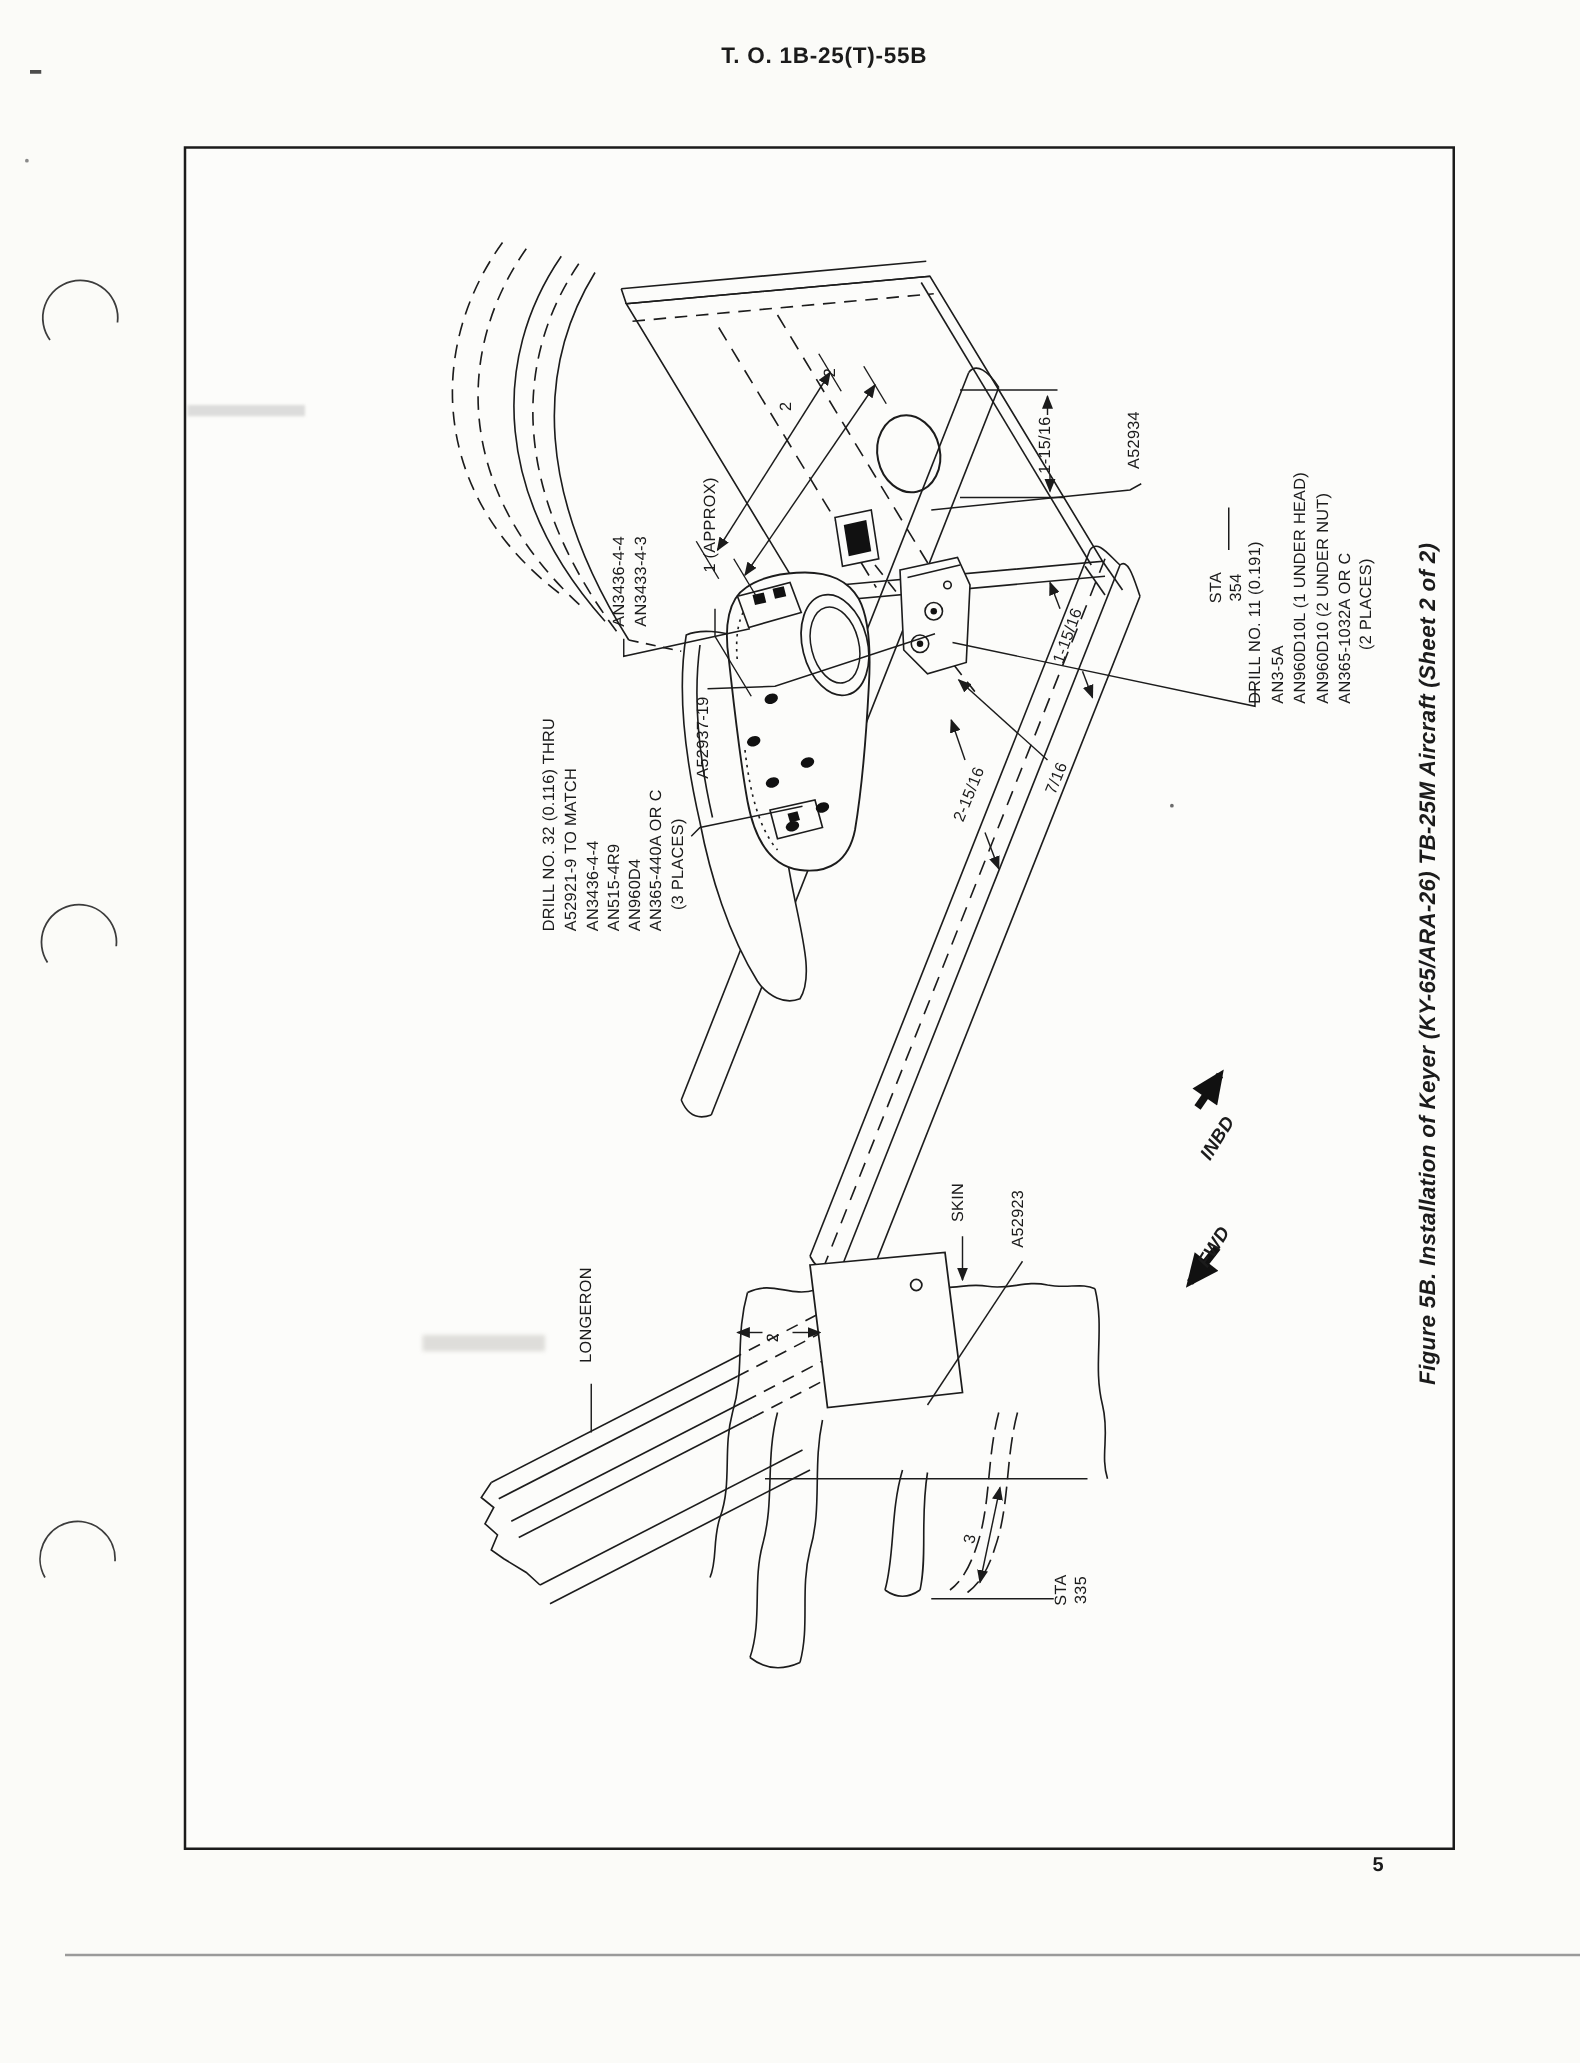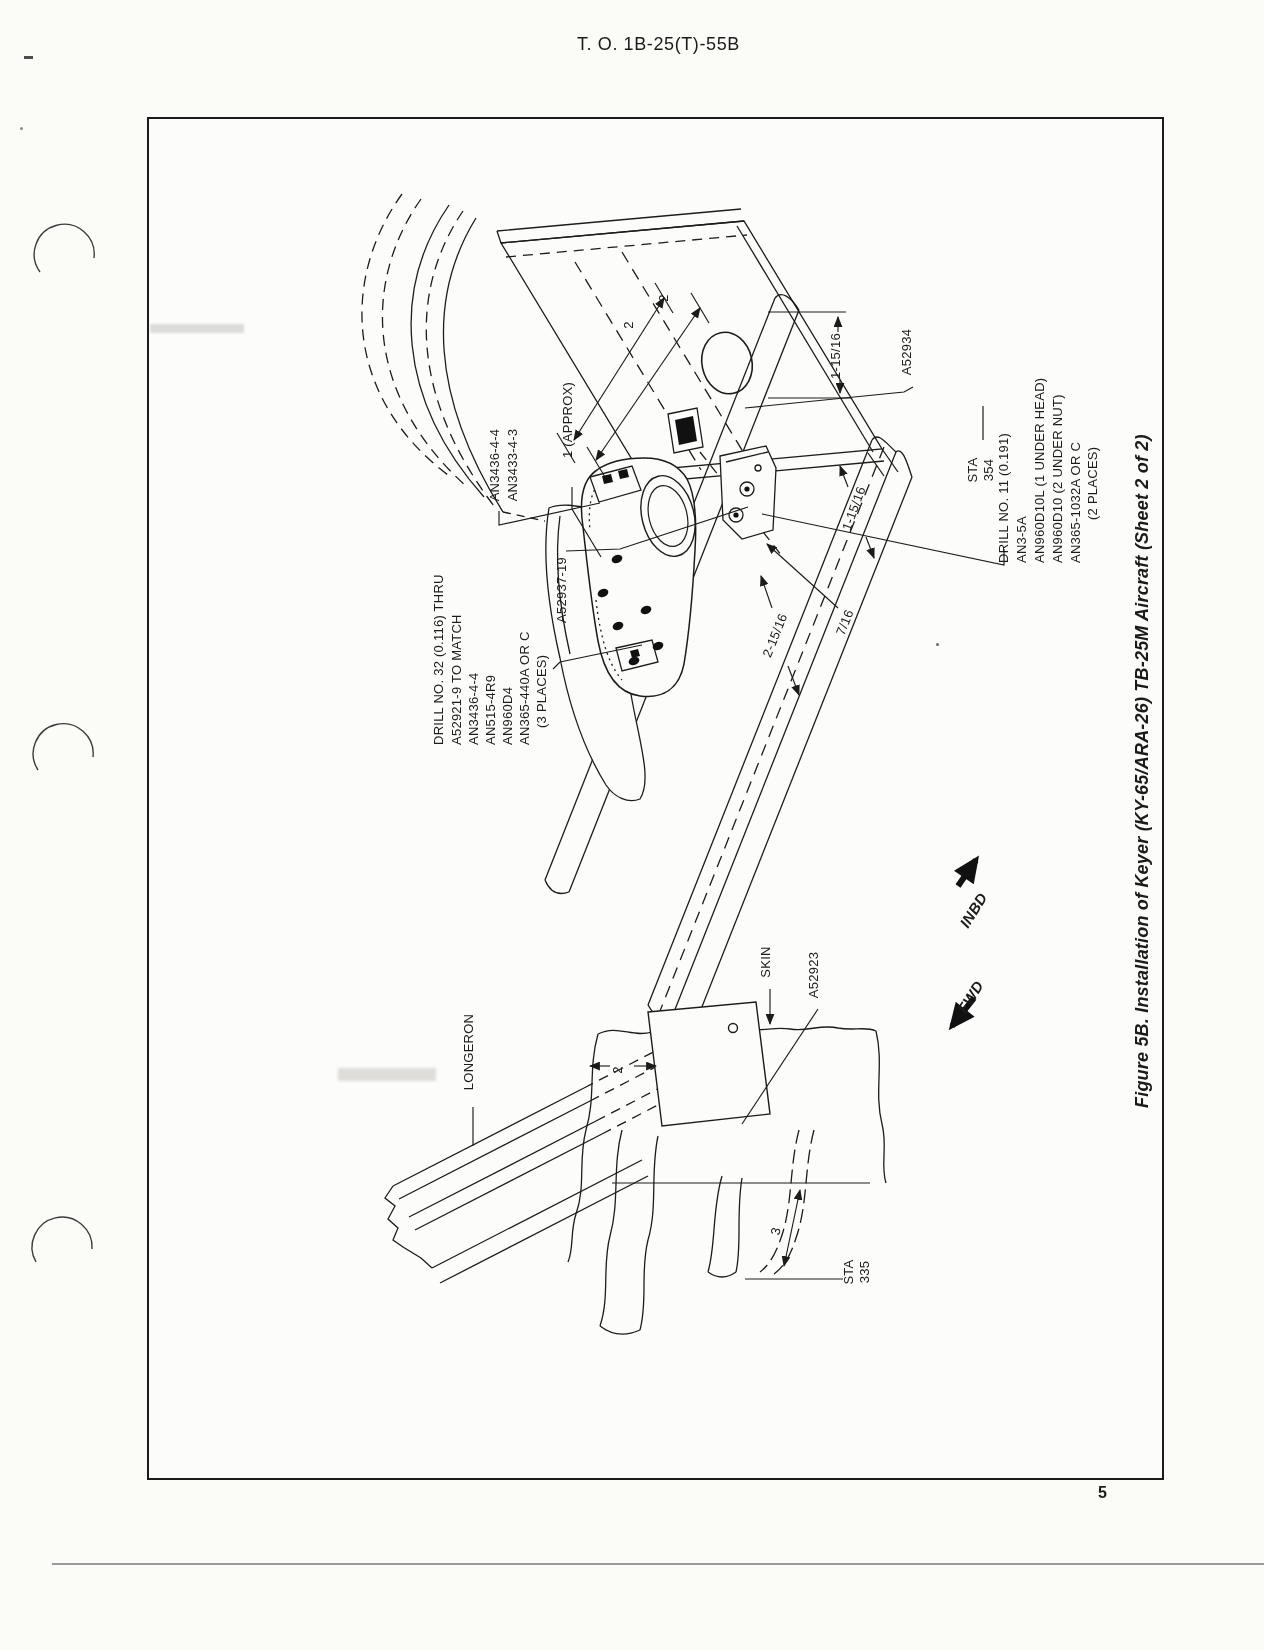--- a/index.html
+++ b/index.html
@@ -1,18 +1,18 @@
 <!DOCTYPE html>
 <html><head>
 <meta charset="utf-8">
 <style>
   html,body{margin:0;padding:0;}
   body{width:1264px;height:1650px;background:#fbfbf8;font-family:"Liberation Sans",sans-serif;}
   .page{position:relative;width:1264px;height:1650px;overflow:hidden;background:#fbfbf8;color:#1b1b1b;}
-  .header{position:absolute;left:577px;top:34px;font-size:18px;font-weight:normal;letter-spacing:.6px;white-space:nowrap;}
+  .header{position:absolute;left:577px;top:34px;font-size:18px;font-weight:bold;letter-spacing:.6px;white-space:nowrap;}
   .figure-box{position:absolute;left:147px;top:117px;width:1013px;height:1359px;border:2.4px solid #1b1b1b;background:#fcfcfa;}
   .caption{position:absolute;left:1126px;top:1108px;width:732px;height:32px;line-height:32px;
            transform:rotate(-90deg);transform-origin:top left;
            font-size:18px;font-style:italic;font-weight:bold;letter-spacing:.2px;white-space:nowrap;}
   .page-number{position:absolute;left:1098px;top:1484px;font-size:16px;font-weight:bold;}
   .overlay{position:absolute;left:0;top:0;width:1264px;height:1650px;}
   svg text{font-family:"Liberation Sans",sans-serif;font-size:13px;fill:#1b1b1b;letter-spacing:.25px;}
   svg text.bold{font-weight:bold;font-style:italic;font-size:15px;}
   .mark1{position:absolute;left:24px;top:56px;width:9px;height:3px;background:#4d4d4d;}
   .mark2{position:absolute;left:20px;top:127px;width:3px;height:3px;background:#8a8a8a;border-radius:50%;}

